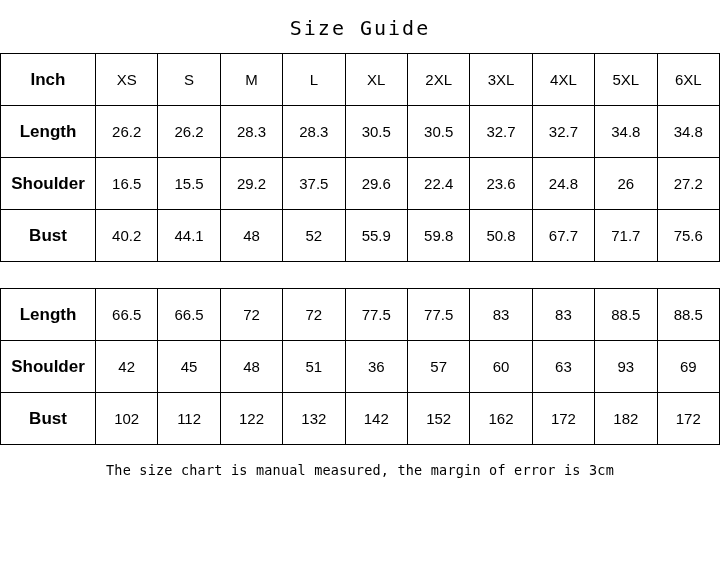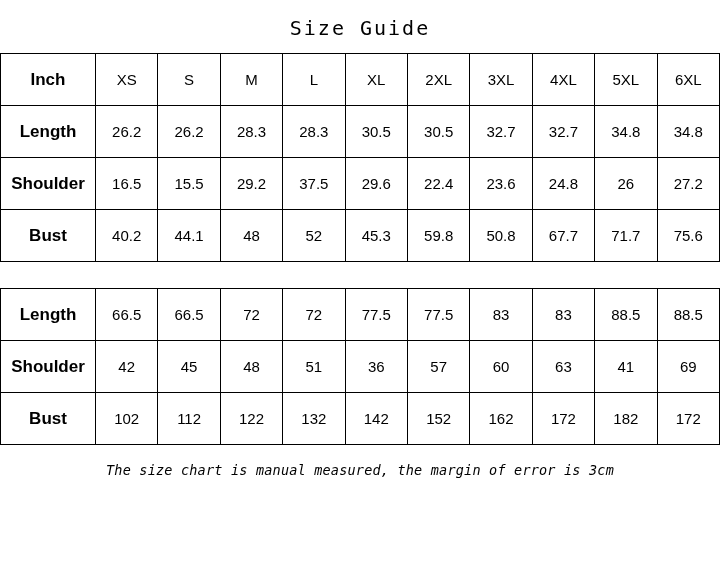--- a/index.html
+++ b/index.html
@@ -61,21 +61,20 @@
     background: #ffffff;
     width: 720px;
   }
   .footnote {
     text-align: center;
     font-family: "DejaVu Sans Mono", monospace;
     font-size: 13.5px;
     padding-top: 17px;
     color: #000000;
     letter-spacing: 0.2px;
-    font-style: italic;
   }
 </style>
 </head>
 <body>
 
 <div class="page">
 
   <div class="title">Size Guide</div>
 
   <table class="size-table">
@@ -131,21 +130,21 @@
         <td>24.8</td>
         <td>26</td>
         <td>27.2</td>
       </tr>
       <tr>
         <td class="row-label">Bust</td>
         <td>40.2</td>
         <td>44.1</td>
         <td>48</td>
         <td>52</td>
-        <td>45.3</td>
+        <td>55.9</td>
         <td>59.8</td>
         <td>50.8</td>
         <td>67.7</td>
         <td>71.7</td>
         <td>75.6</td>
       </tr>
     </tbody>
   </table>
 
   <div class="gap"></div>
@@ -181,21 +180,21 @@
       <tr>
         <td class="row-label">Shoulder</td>
         <td>42</td>
         <td>45</td>
         <td>48</td>
         <td>51</td>
         <td>36</td>
         <td>57</td>
         <td>60</td>
         <td>63</td>
-        <td>41</td>
+        <td>93</td>
         <td>69</td>
       </tr>
       <tr>
         <td class="row-label">Bust</td>
         <td>102</td>
         <td>112</td>
         <td>122</td>
         <td>132</td>
         <td>142</td>
         <td>152</td>

